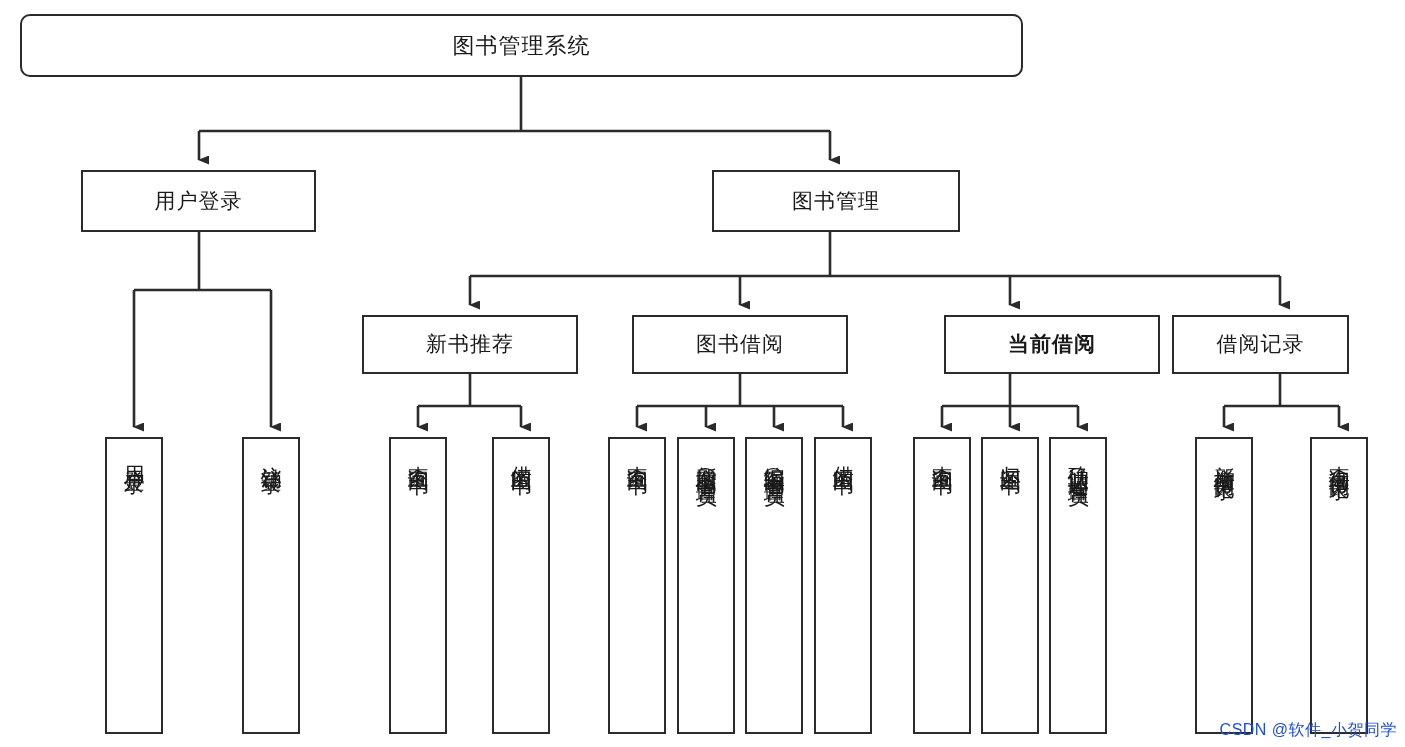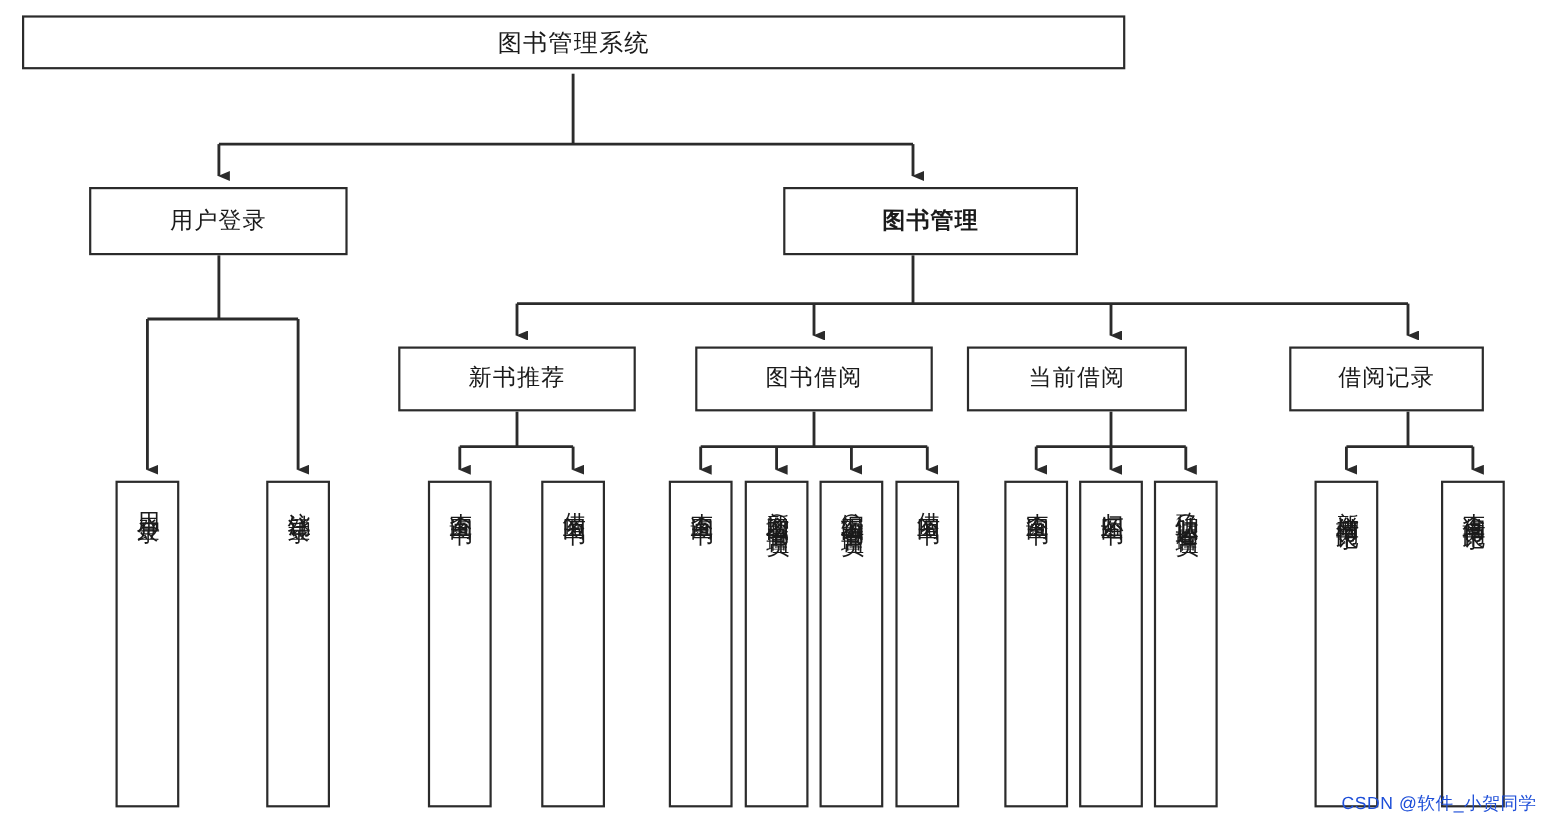--- a/index.html
+++ b/index.html
@@ -123,41 +123,41 @@
       <path d="M1010,406 L1010,427" marker-end="url(#arrow)"></path>
       <path d="M1078,406 L1078,427" marker-end="url(#arrow)"></path>
 
       <path d="M1280,374 L1280,406"></path>
       <path d="M1224,406 L1339,406"></path>
       <path d="M1224,406 L1224,427" marker-end="url(#arrow)"></path>
       <path d="M1339,406 L1339,427" marker-end="url(#arrow)"></path>
     </g>
   </svg>
 
-  <div class="node root horiz" style="left:20px; top:14px; width:1003px; height:49px;">
+  <div class="node root horiz" style="left:20px; top:14px; width:1003px; height:63px;border-radius:10px;">
     <span class="label">图书管理系统</span>
   </div>
 
   <div class="node horiz" style="left:81px; top:170px; width:235px; height:62px;">
     <span class="label">用户登录</span>
   </div>
 
-  <div class="node horiz" style="left:712px; top:170px; width:268px; height:62px;font-weight:bold;">
+  <div class="node horiz" style="left:712px; top:170px; width:248px; height:62px;">
     <span class="label">图书管理</span>
   </div>
 
   <div class="node horiz" style="left:362px; top:315px; width:216px; height:59px;">
     <span class="label">新书推荐</span>
   </div>
 
   <div class="node horiz" style="left:632px; top:315px; width:216px; height:59px;">
     <span class="label">图书借阅</span>
   </div>
 
-  <div class="node horiz" style="left:879px; top:315px; width:200px; height:59px;">
+  <div class="node horiz" style="left:944px; top:315px; width:216px; height:59px;font-weight:bold;">
     <span class="label">当前借阅</span>
   </div>
 
   <div class="node horiz" style="left:1172px; top:315px; width:177px; height:59px;">
     <span class="label">借阅记录</span>
   </div>
 
   <div class="node vert" style="left:105px; top:437px; width:58px; height:297px;">
     <span class="label">用户登录</span>
   </div>

